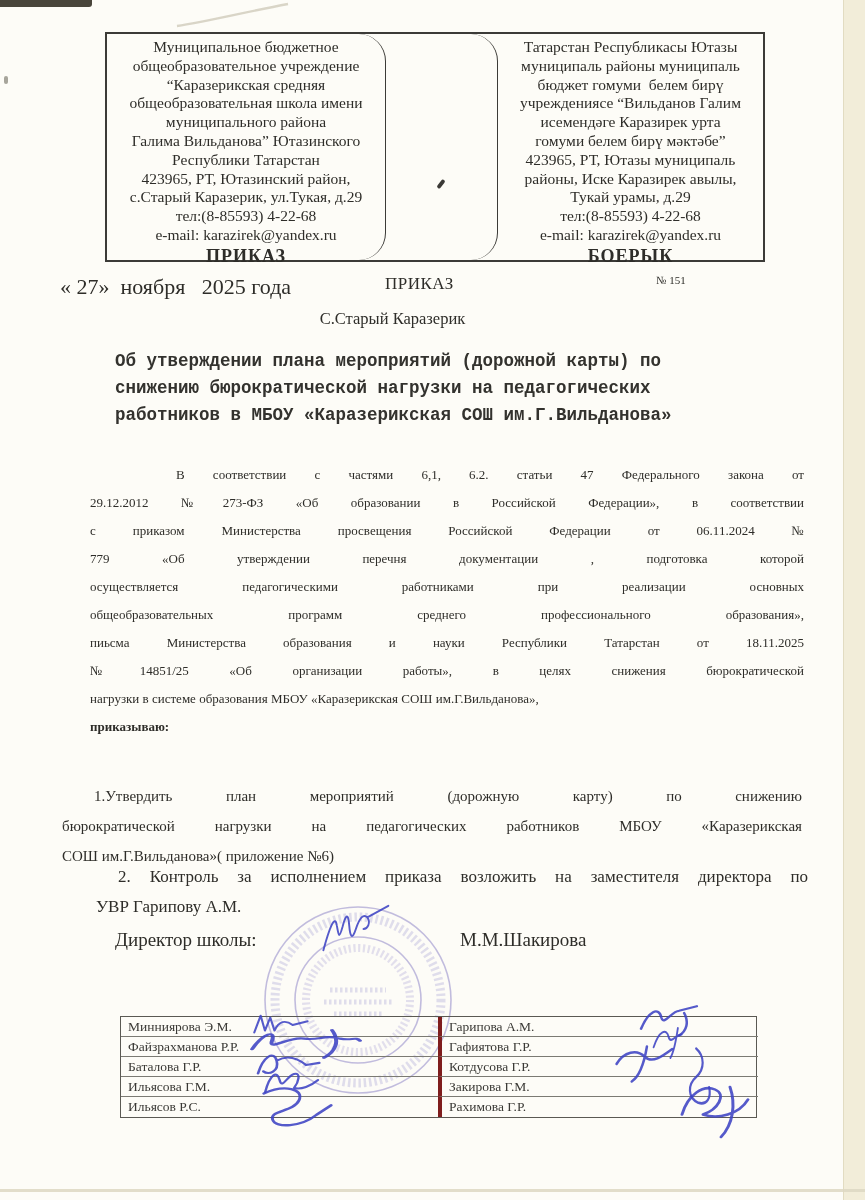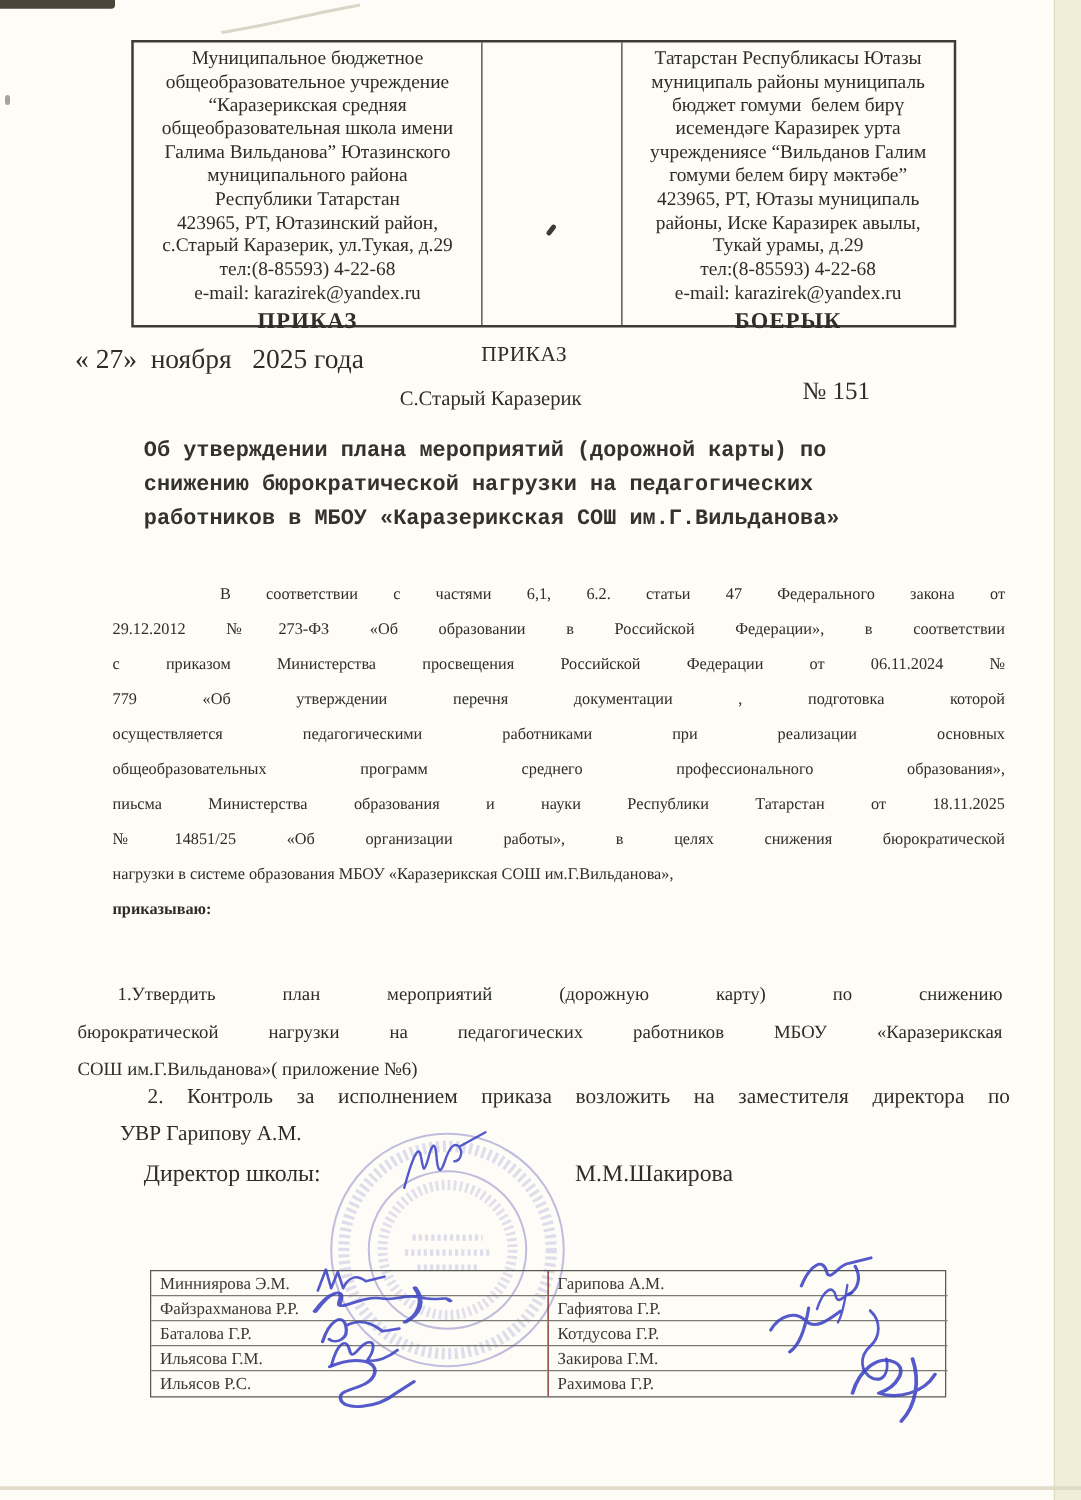--- a/index.html
+++ b/index.html
@@ -22,31 +22,31 @@
   .scan-line-bottom{position:absolute;left:0;top:1189px;width:865px;height:3px;background:#ddd7c2;opacity:.85;}
   .ink-speck{position:absolute;left:439px;top:179px;width:4px;height:10px;background:#3b3a36;border-radius:2px;transform:rotate(38deg);}
 
   
   .hdr-table{
     position:absolute;left:105px;top:32px;width:660px;height:230px;
     display:flex;
     border:2px solid #3c3b37;
     box-sizing:border-box;
   }
-  .hdr-cell{box-sizing:border-box;padding-top:4px;text-align:center;}
+  .hdr-cell{box-sizing:border-box;padding-top:4px;text-align:center;border-radius:27px;}
   .hdr-left{width:279px;border-right:1.5px solid #3c3b37;}
   .hdr-mid{width:112px;border-right:1.5px solid #3c3b37;}
   .hdr-right{width:265px;}
   .hdr-line{font-size:15.5px;line-height:18.8px;white-space:pre;}
   .hdr-title{font-size:18px;font-weight:bold;letter-spacing:1px;margin-top:1px;}
 
   
   .meta-date{position:absolute;left:60px;top:274px;font-size:22px;white-space:pre;}
   .meta-doctype{position:absolute;left:385px;top:274px;font-size:17px;letter-spacing:.5px;}
-  .meta-number{position:absolute;left:642px;top:274px;font-size:20px;margin-top:28px;}
+  .meta-number{position:absolute;left:656px;top:274px;font-size:11px;}
 
   .place-line{position:absolute;left:115px;top:309px;width:555px;text-align:center;font-size:16.5px;}
 
   .subject{position:absolute;left:115px;top:348px;width:560px;
     font-size:17.5px;line-height:27px;font-weight:600;color:#33322e;font-family:Liberation Mono, monospace;}
 
   
   .body-block{position:absolute;left:90px;top:461px;width:714px;
     font-size:13px;line-height:28px;}
   .jline{text-align:justify;text-align-last:justify;}
@@ -65,21 +65,21 @@
 
   
   .sign-table{
     position:absolute;left:120px;top:1016px;width:637px;
     border:1.3px solid #5a5953;box-sizing:border-box;
     display:grid;grid-template-columns:317px 320px;
     background:transparent;
   }
   .sign-cell{box-sizing:border-box;height:20px;font-size:13.5px;line-height:19px;
     padding:0 0 0 7px;border-bottom:1px solid #7b7a73;color:#3a3935;}
-  .sign-cell.colR{border-left:1px solid #7f1d1d;}
+  .sign-cell.colR{border-left:4px solid #7f1d1d;}
   .sign-cell.lastrow{border-bottom:none;}
 
   
   .sig{position:absolute;pointer-events:none;}
   .sig path{fill:none;stroke:#3d43c4;stroke-width:2;stroke-linecap:round;stroke-linejoin:round;opacity:.88;}
   .stamp{position:absolute;left:250px;top:892px;pointer-events:none;}
   .stamp .ring{fill:none;stroke:#8f86c8;stroke-width:1.6;opacity:.55;}
   .stamp .ringtext{fill:none;stroke:#9d94cf;stroke-width:9;stroke-dasharray:2.5 2.8;opacity:.30;}
   .stamp .ringtext2{fill:none;stroke:#9d94cf;stroke-width:8;stroke-dasharray:2.2 2.6;opacity:.28;}
   .stamp .ctext{fill:none;stroke:#9d94cf;stroke-width:5;stroke-dasharray:2.5 2.5;opacity:.30;}
@@ -98,36 +98,36 @@
   <div class="scan-dot-left"></div>
   <div class="scan-line-bottom"></div>
   <div class="ink-speck"></div>
 
   <div class="hdr-table">
     <div class="hdr-cell hdr-left">
       <div class="hdr-line">Муниципальное бюджетное</div>
       <div class="hdr-line">общеобразовательное учреждение</div>
       <div class="hdr-line">“Каразерикская средняя</div>
       <div class="hdr-line">общеобразовательная школа имени</div>
+      <div class="hdr-line">муниципального района</div>
       <div class="hdr-line">Галима Вильданова” Ютазинского</div>
-      <div class="hdr-line">муниципального района</div>
       <div class="hdr-line">Республики Татарстан</div>
       <div class="hdr-line">423965, РТ, Ютазинский район,</div>
       <div class="hdr-line">с.Старый Каразерик, ул.Тукая, д.29</div>
       <div class="hdr-line">тел:(8-85593) 4-22-68</div>
       <div class="hdr-line">e-mail: karazirek@yandex.ru</div>
       <div class="hdr-title">ПРИКАЗ</div>
     </div>
     <div class="hdr-cell hdr-mid"></div>
     <div class="hdr-cell hdr-right">
       <div class="hdr-line">Татарстан Республикасы Ютазы</div>
       <div class="hdr-line">муниципаль районы муниципаль</div>
       <div class="hdr-line">бюджет гомуми  белем бирү</div>
+      <div class="hdr-line">учреждениясе “Вильданов Галим</div>
       <div class="hdr-line">исемендәге Каразирек урта</div>
-      <div class="hdr-line">учреждениясе “Вильданов Галим</div>
       <div class="hdr-line">гомуми белем бирү мәктәбе”</div>
       <div class="hdr-line">423965, РТ, Ютазы муниципаль</div>
       <div class="hdr-line">районы, Иске Каразирек авылы,</div>
       <div class="hdr-line">Тукай урамы, д.29</div>
       <div class="hdr-line">тел:(8-85593) 4-22-68</div>
       <div class="hdr-line">e-mail: karazirek@yandex.ru</div>
       <div class="hdr-title">БОЕРЫК</div>
     </div>
   </div>
 

